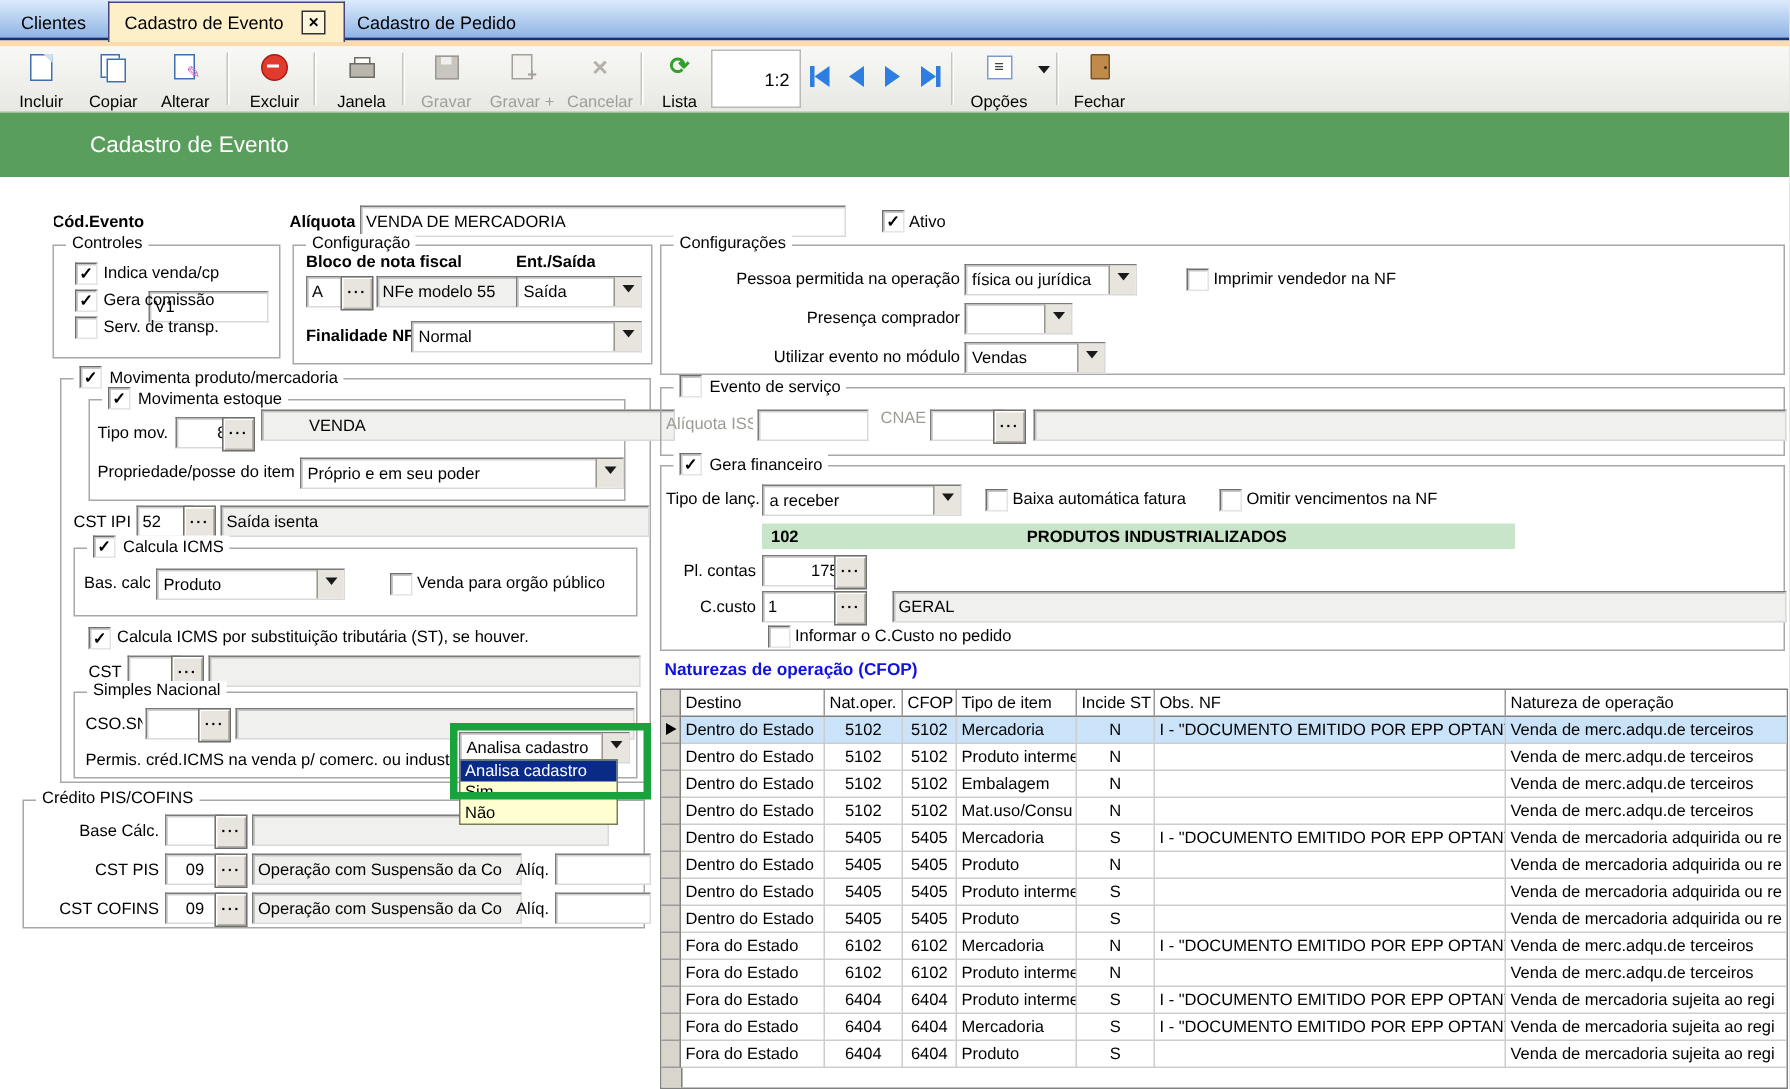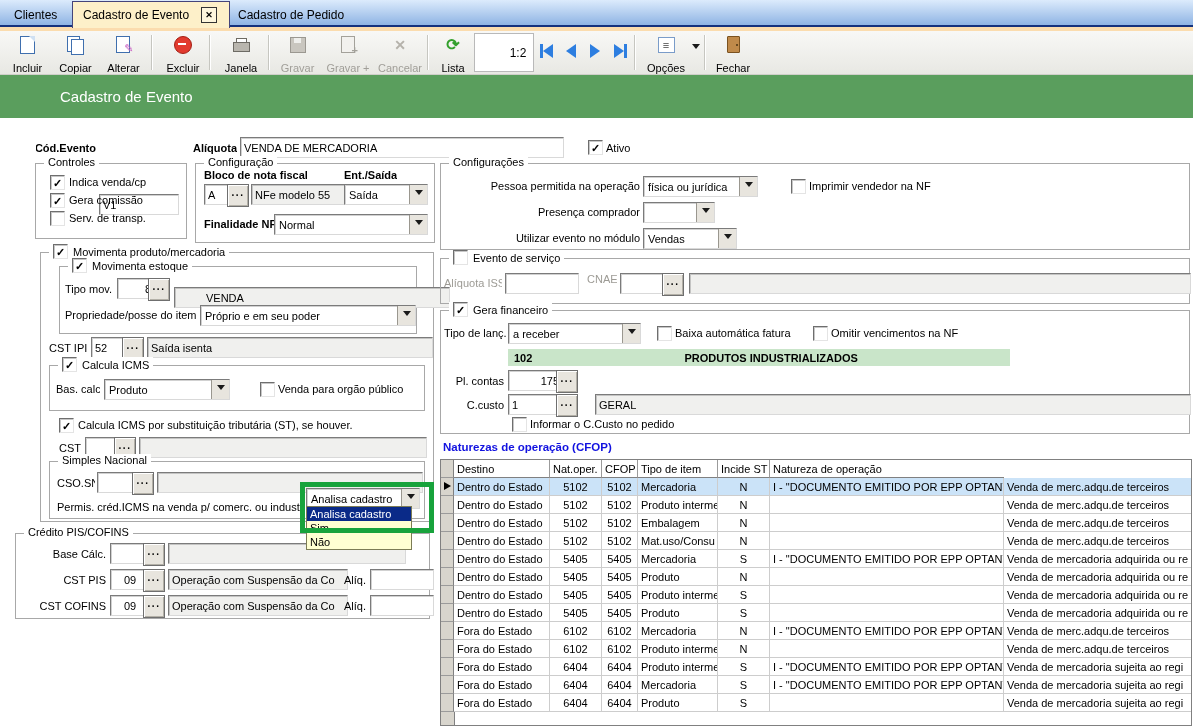--- a/index.html
+++ b/index.html
@@ -329,21 +329,21 @@
           <span class="cb on">
             <span class="ck">✓</span>
           </span>
         <span>Movimenta estoque</span>
         </span>
       <div class="abs lbl" style="left:5px;top:11px;width:47px;height:21px;">Tipo mov.</div>
       <div class="abs sunken field r" style="left:57px;top:11px;width:30px;height:19px;">
           <span style="margin-left:auto;">8</span>
         </div>
       <div class="abs btn3" style="left:88px;top:11px;width:20px;height:21px;">···</div>
-      <div class="abs sunken ro field" style="left:114px;top:20px;width:240px;height:19px;padding-left:31px;">
+      <div class="abs sunken ro field" style="left:114px;top:6px;width:240px;height:19px;padding-left:31px;">
           <span>VENDA</span>
         </div>
       <div class="abs lbl" style="left:5px;top:38px;width:133px;height:19px;">Propriedade/posse do item</div>
       <div class="abs combo" style="left:140px;top:38px;width:214px;height:19px;">
         <span class="cv">Próprio e em seu poder</span>
           <span class="ca">
             <span class="tri-dn" style="margin-top:0;"></span>
           </span>
       </div>
     </div>
@@ -506,20 +506,21 @@
 
   <div class="cfop-title">Naturezas de operação (CFOP)</div>
   <div class="cfop">
     <div class="tgrid">
       <div class="hc ind"></div>
       <div class="hc">Destino</div>
       <div class="hc">Nat.oper.</div>
       <div class="hc">CFOP</div>
       <div class="hc">Tipo de item</div>
       <div class="hc">Incide ST</div>
+      <div class="hc">Obs. NF</div>
       <div class="hc" style="border-right:none;">Natureza de operação</div>
     </div>
     <div>
         <div class="tgrid trow sel">
           <div class="tc ind cur"></div>
           <div class="tc">Dentro do Estado</div>
           <div class="tc c">5102</div>
           <div class="tc c">5102</div>
           <div class="tc">Mercadoria</div>
           <div class="tc c">N</div>

